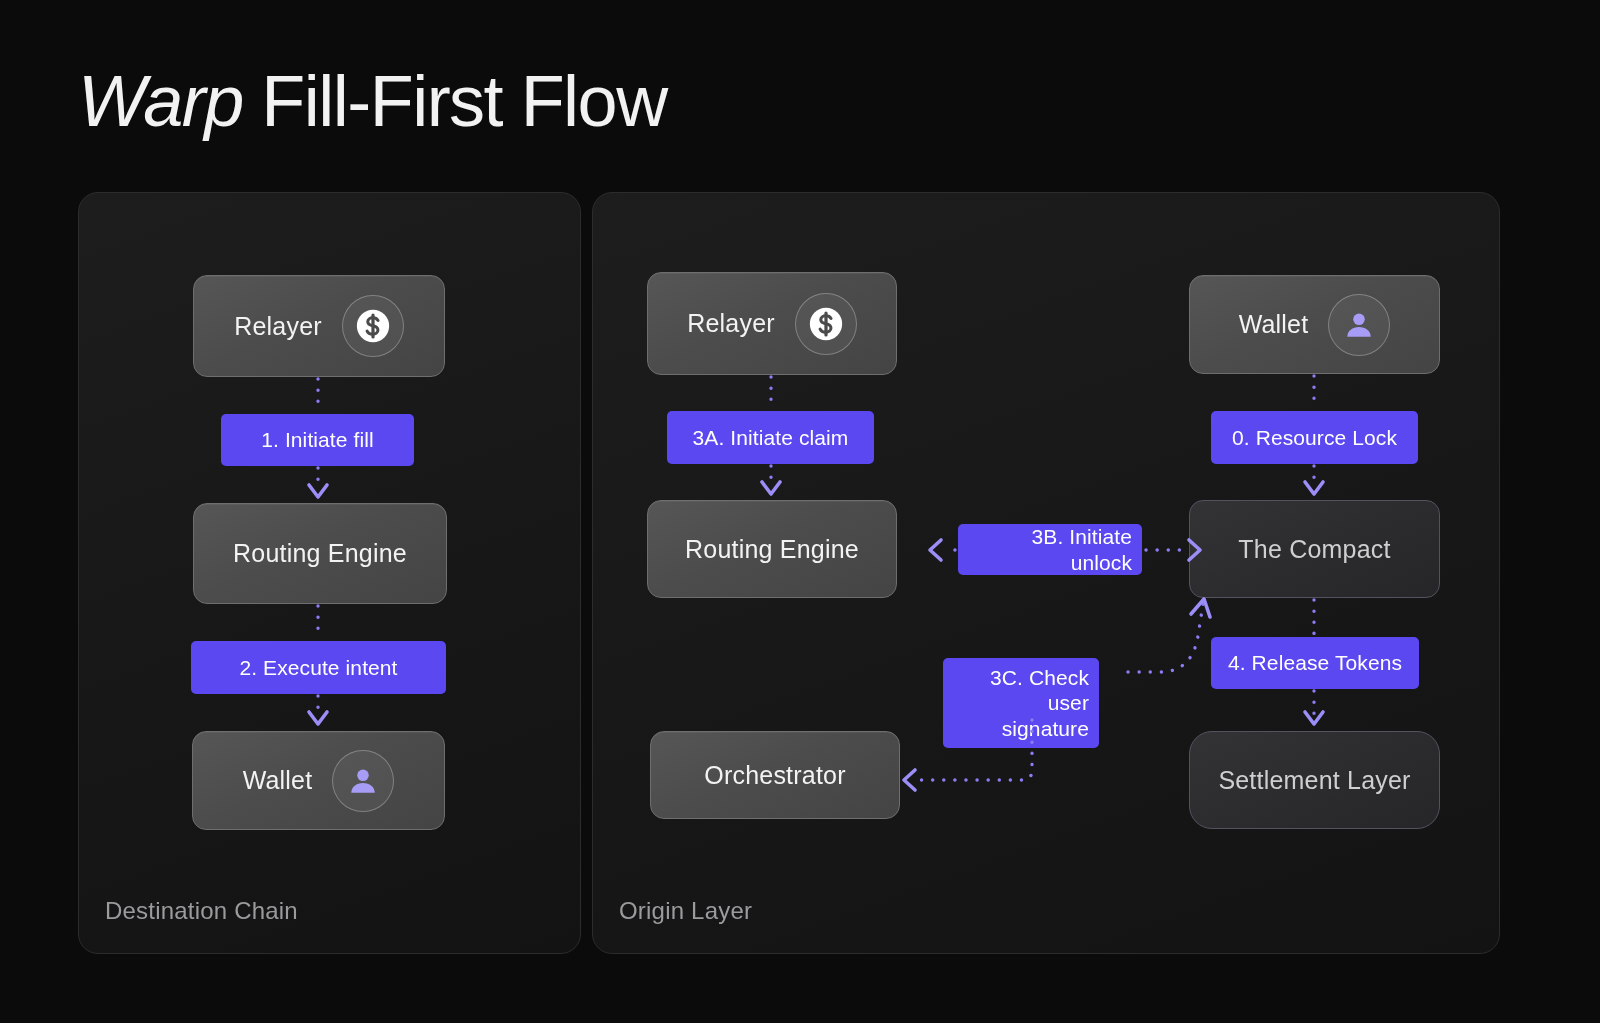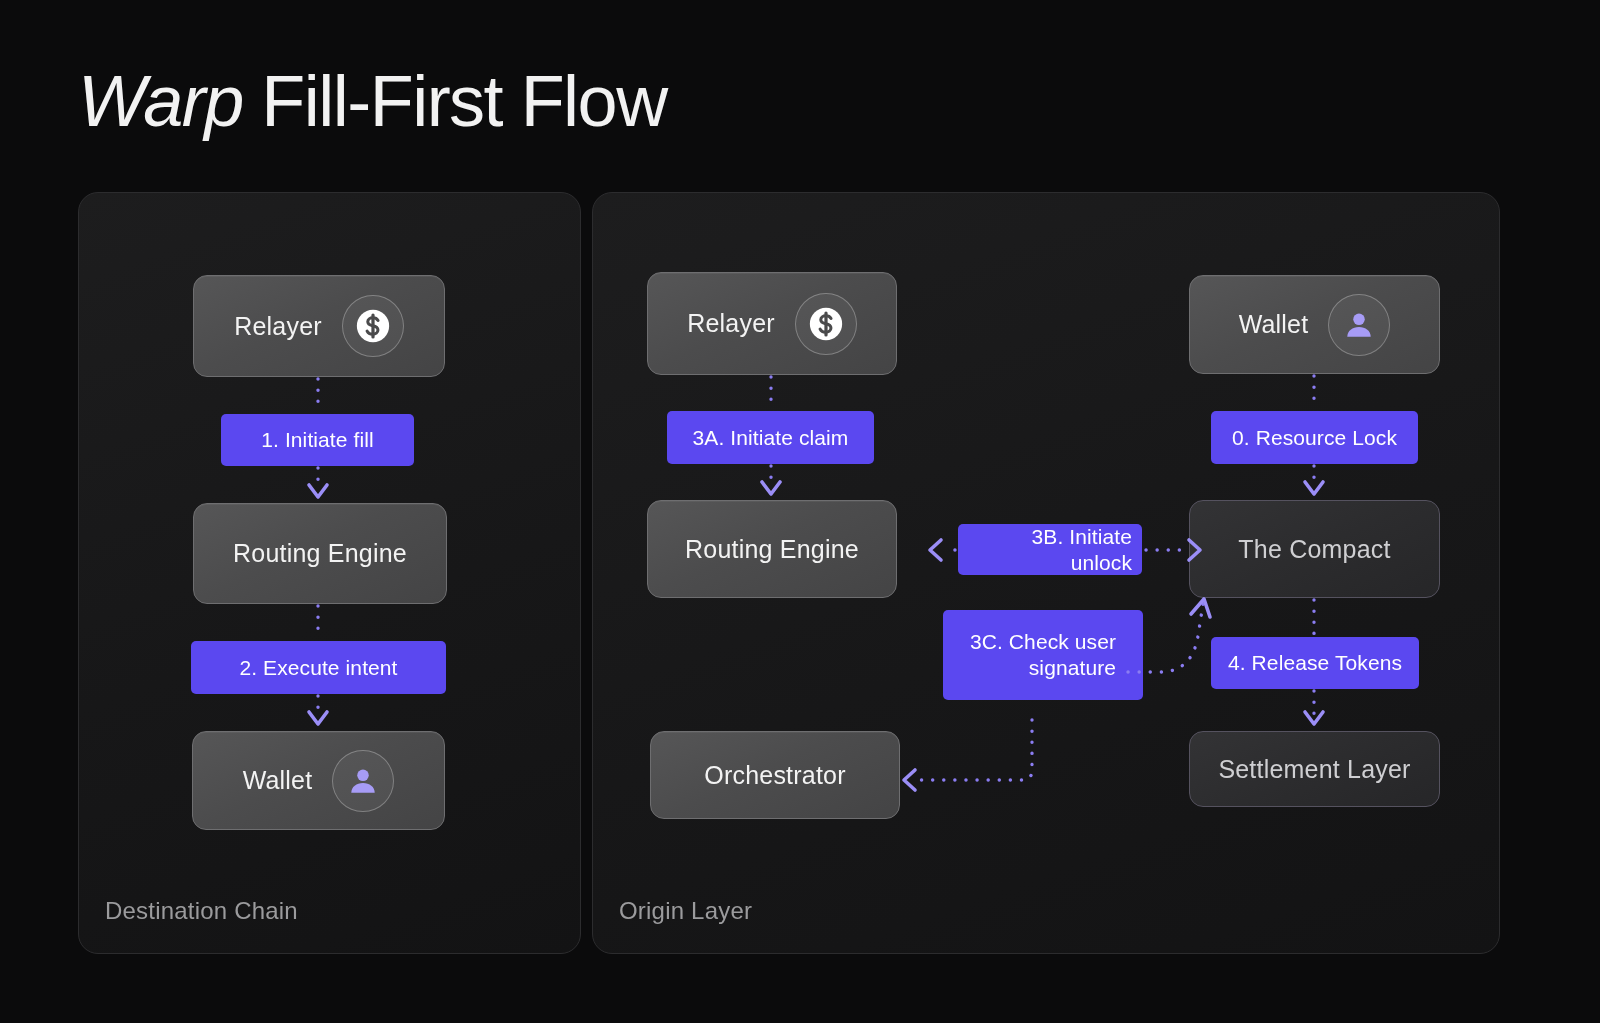--- a/index.html
+++ b/index.html
@@ -158,33 +158,33 @@
         <circle cx="18" cy="12" r="6.1" fill="#a79cf6"></circle>
         <path d="M5.6 30.5c0-6.4 5.5-10.4 12.4-10.4s12.4 4 12.4 10.4z" fill="#a79cf6"></path>
       </svg>
     </span>
   </div>
 
   <div class="node dim" style="left:1189px; top:500px; width:251px; height:98px;">
     <span>The Compact</span>
   </div>
 
-  <div class="node dim" style="left:1189px; top:731px; width:251px; height:76px;">
+  <div class="node dim" style="left:1189px; top:731px; width:251px; height:98px;border-radius:23px;">
     <span>Settlement Layer</span>
   </div>
 
   <div class="step" style="left:667px; top:411px; width:207px; height:53px;">
     <span>3A. Initiate claim</span>
   </div>
 
   <div class="step" style="left:958px; top:524px; width:184px; height:51px;">
     <span>3B. Initiate unlock</span>
   </div>
 
-  <div class="step" style="left:943px; top:610px; width:200px; height:90px; white-space:pre-line;">
+  <div class="step" style="left:943px; top:658px; width:156px; height:90px; white-space:pre-line;">
     <span>3C. Check user
 signature</span>
   </div>
 
   <div class="step" style="left:1211px; top:411px; width:207px; height:53px;">
     <span>0. Resource Lock</span>
   </div>
 
   <div class="step" style="left:1211px; top:637px; width:208px; height:52px;">
     <span>4. Release Tokens</span>

